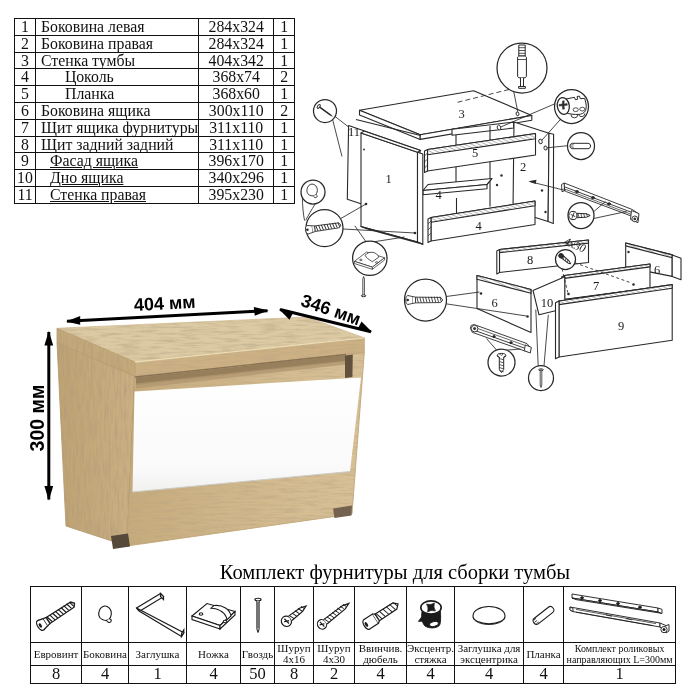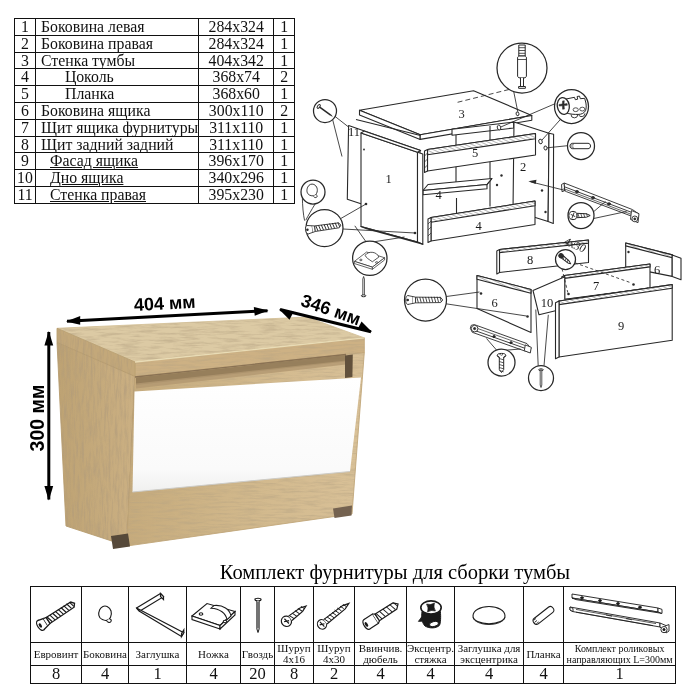--- a/index.html
+++ b/index.html
@@ -595,21 +595,21 @@
         <td>Эксцентр.<br>стяжка</td>
         <td>Заглушка для<br>эксцентрика</td>
         <td>Планка</td>
         <td class="sm">Комплект роликовых<br>направляющих L=300мм</td>
 </tr>
 <tr class="q">
 <td>8</td>
         <td>4</td>
         <td>1</td>
         <td>4</td>
-        <td>20</td>
+        <td>50</td>
         <td>8</td>
         <td>2</td>
         <td>4</td>
         <td>4</td>
         <td>4</td>
         <td>4</td>
         <td>1</td>
 </tr>
 </tbody>
   </table>

